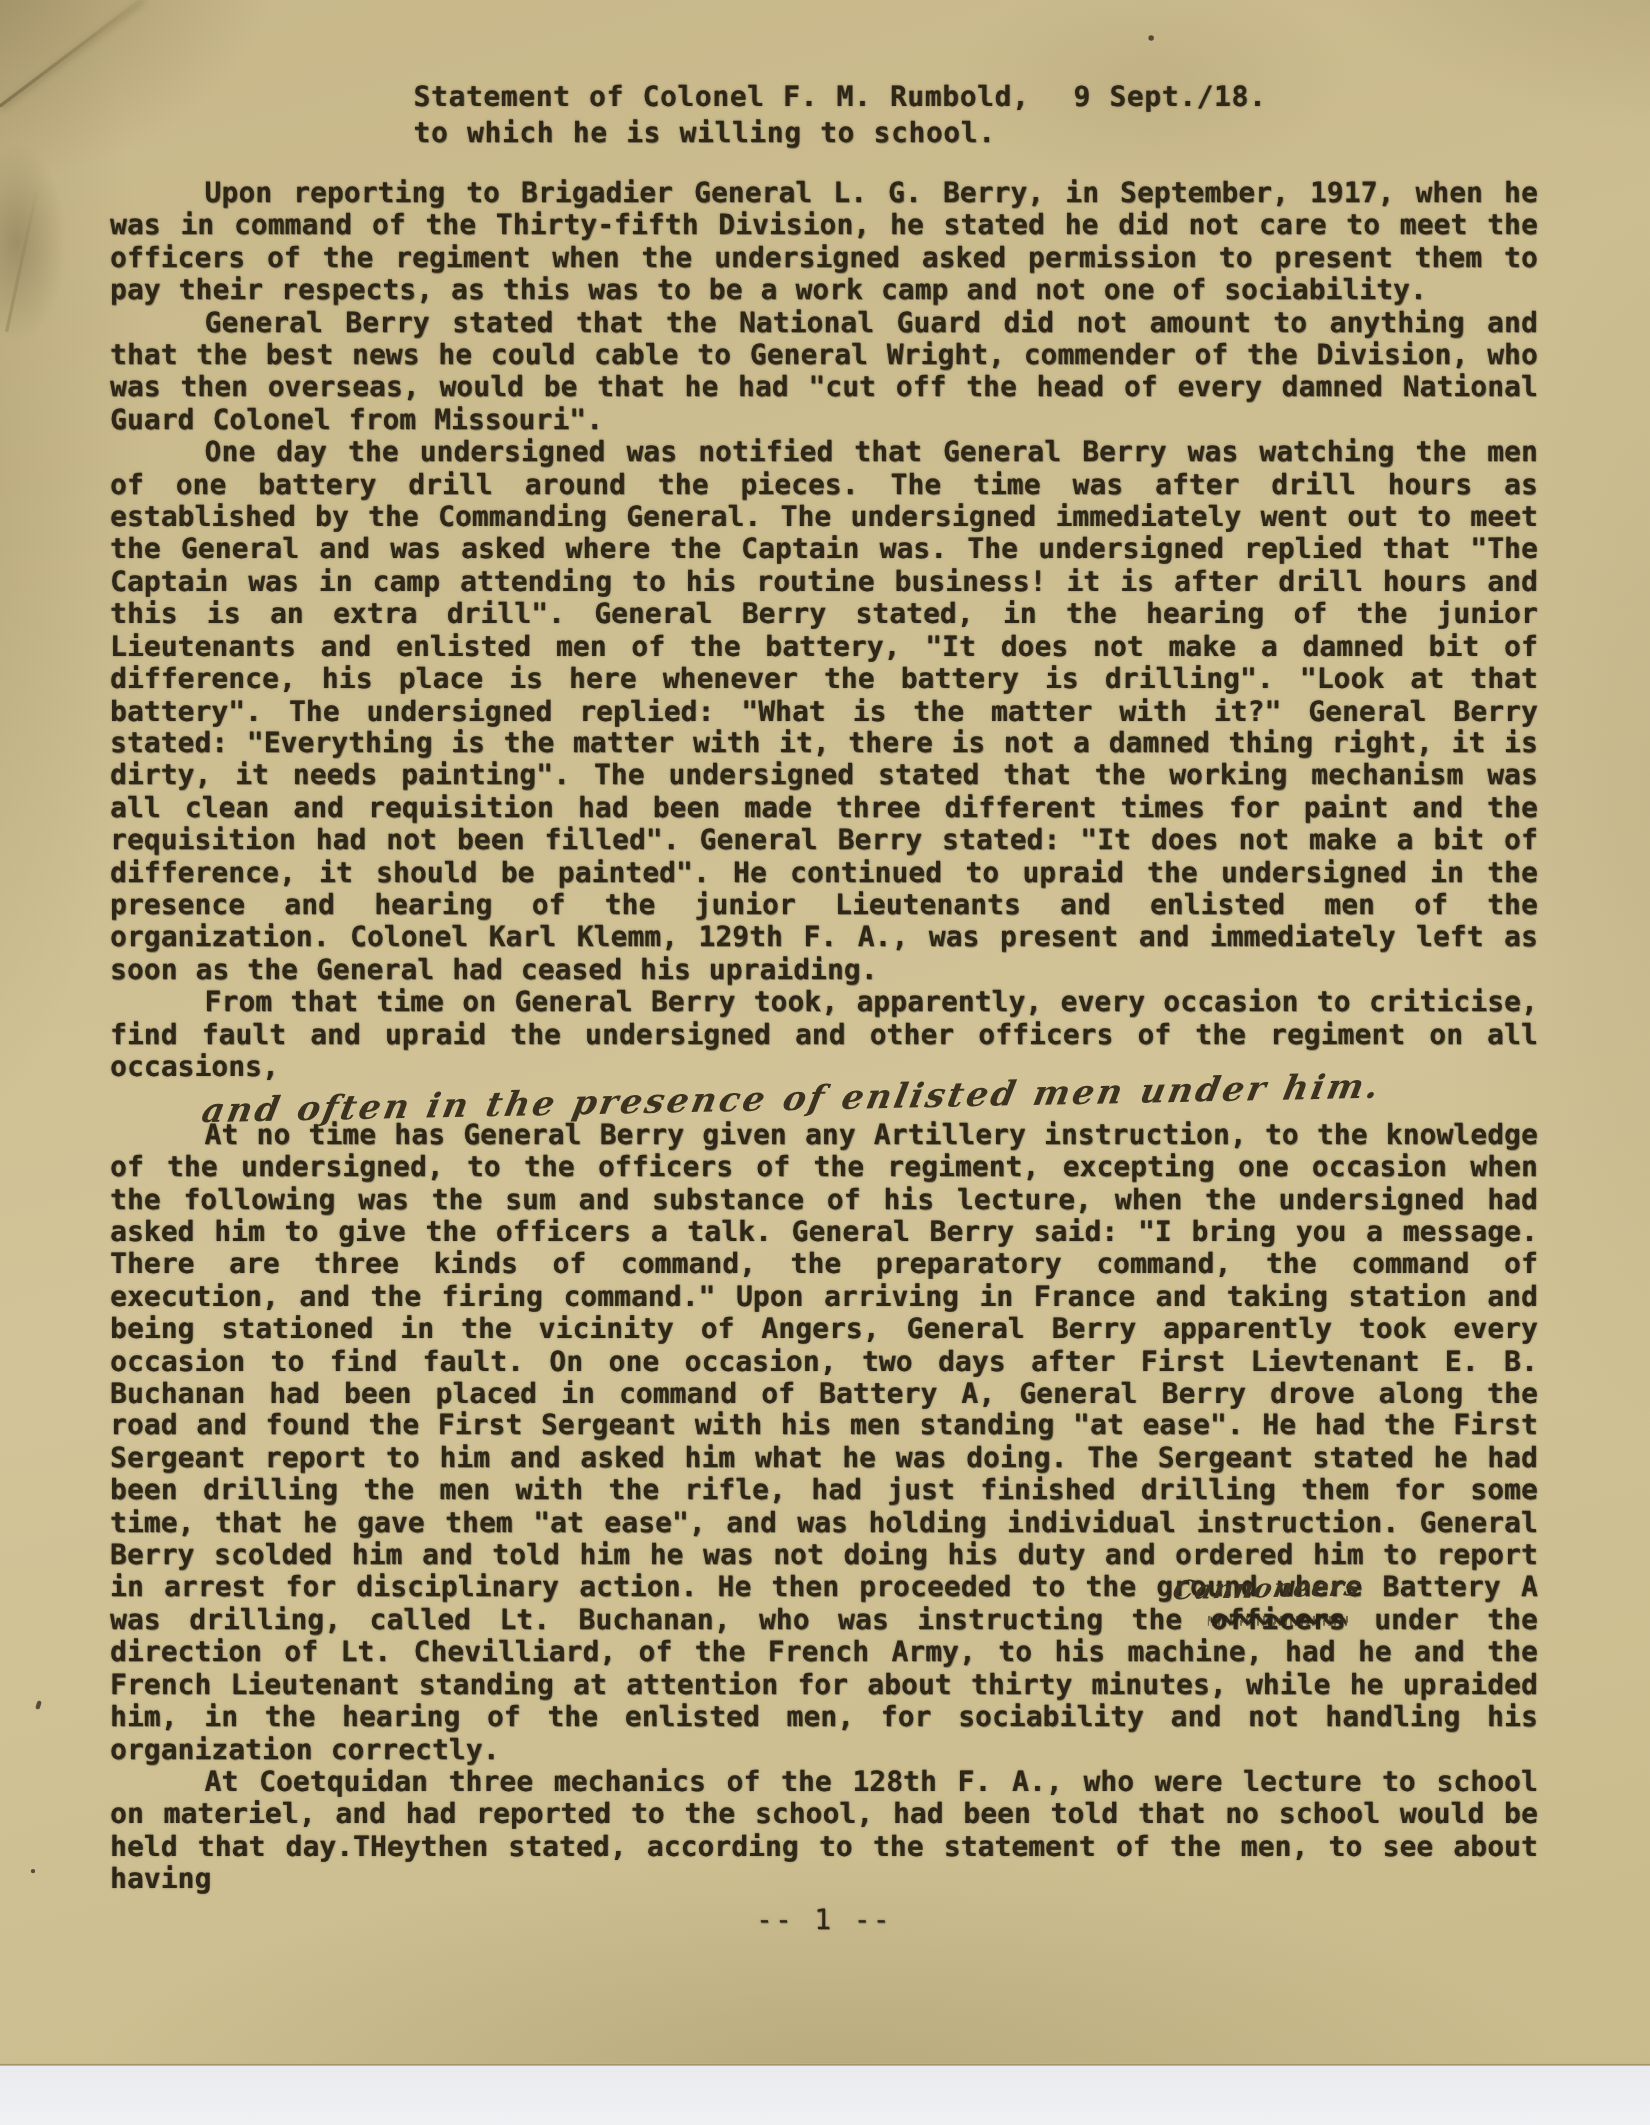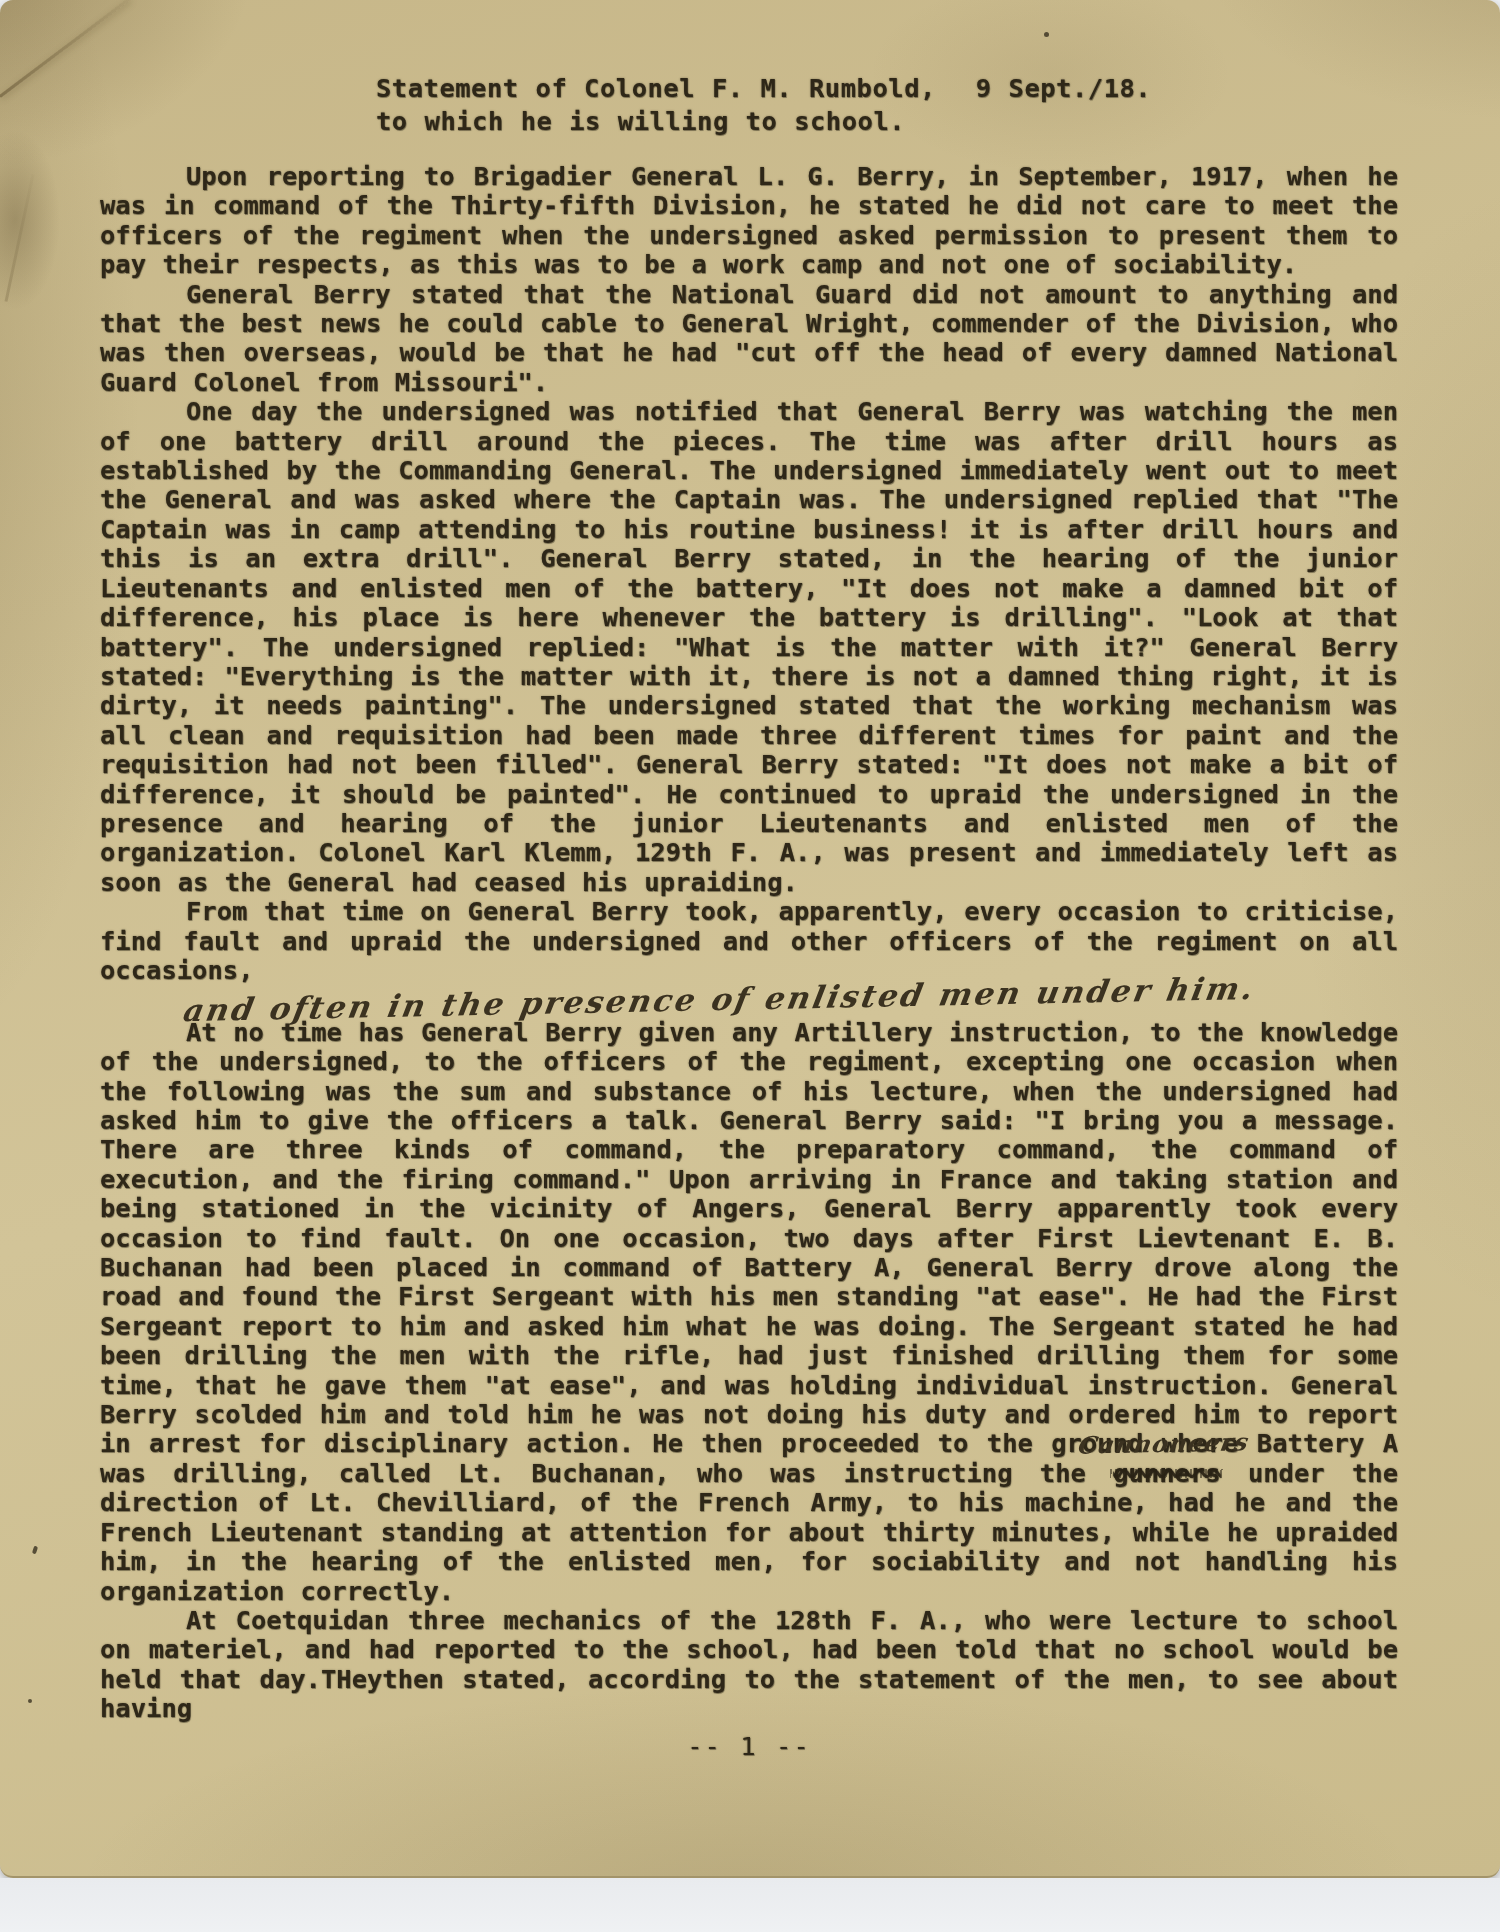--- a/index.html
+++ b/index.html
@@ -22,21 +22,20 @@
     background:
       radial-gradient(420px 300px at -40px -40px, rgba(96,78,44,0.38), rgba(96,78,44,0) 70%),
       radial-gradient(300px 900px at -70px 420px, rgba(105,88,50,0.22), rgba(105,88,50,0) 70%),
       radial-gradient(500px 260px at 103% -60px, rgba(110,92,55,0.22), rgba(110,92,55,0) 70%),
       radial-gradient(320px 760px at 102% 40%, rgba(110,92,55,0.13), rgba(110,92,55,0) 75%),
       radial-gradient(900px 280px at 50% 101%, rgba(100,84,48,0.18), rgba(100,84,48,0) 75%),
       radial-gradient(260px 140px at 70% 4%, rgba(108,90,52,0.10), rgba(108,90,52,0) 70%),
       linear-gradient(165deg, #c7b789 0%, var(--color-paper, #cdbe91) 28%, #d2c498 55%, #cabb8c 100%);
     border-bottom: 2px solid #a3946a;
     box-shadow: 0 3px 8px rgba(60,55,45,0.35);
-    border-radius: 13px;
   }
 
   
   .crease { position: absolute; height: 3px; transform-origin: left center; }
   .crease-1 {
     left: 0px; top: 95px; width: 162px;
     background: linear-gradient(90deg, rgba(92,76,44,0.55), rgba(92,76,44,0.12));
     transform: rotate(-37deg);
     box-shadow: 0 2px 6px rgba(92,76,44,0.35);
   }
@@ -160,21 +159,21 @@
 
       <p class="para">General Berry stated that the National Guard did not amount to anything and that the best news he could cable to General Wright, commender of the Division, who was then overseas, would be that he had "cut off the head of every damned National Guard Colonel from Missouri".</p>
 
       <p class="para">One day the undersigned was notified that General Berry was watching the men of one battery drill around the pieces. The time was after drill hours as established by the Commanding General. The undersigned immediately went out to meet the General and was asked where the Captain was. The undersigned replied that "The Captain was in camp attending to his routine business! it is after drill hours and this is an extra drill". General Berry stated, in the hearing of the junior Lieutenants and enlisted men of the battery, "It does not make a damned bit of difference, his place is here whenever the battery is drilling". "Look at that battery". The undersigned replied: "What is the matter with it?" General Berry stated: "Everything is the matter with it, there is not a damned thing right, it is dirty, it needs painting". The undersigned stated that the working mechanism was all clean and requisition had been made three different times for paint and the requisition had not been filled". General Berry stated: "It does not make a bit of difference, it should be painted". He continued to upraid the undersigned in the presence and hearing of the junior Lieutenants and enlisted men of the organization. Colonel Karl Klemm, 129th F. A., was present and immediately left as soon as the General had ceased his upraiding.</p>
 
       <p class="para"><span>From that time on General Berry took, apparently, every occasion to criticise, find fault and upraid the undersigned and other officers of the regiment on all occasions,</span>
         <span class="handwriting">and often in the presence of enlisted men under him.</span></p>
 
 
       <p class="para"><span>At no time has General Berry given any Artillery instruction, to the knowledge of the undersigned, to the officers of the regiment, excepting one occasion when the following was the sum and substance of his lecture, when the undersigned had asked him to give the officers a talk. General Berry said: "I bring you a message. There are three kinds of command, the preparatory command, the command of execution, and the firing command." Upon arriving in France and taking station and being stationed in the vicinity of Angers, General Berry apparently took every occasion to find fault. On one occasion, two days after First Lievtenant E. B. Buchanan had been placed in command of Battery A, General Berry drove along the road and found the First Sergeant with his men standing "at ease". He had the First Sergeant report to him and asked him what he was doing. The Sergeant stated he had been drilling the men with the rifle, had just finished drilling them for some time, that he gave them "at ease", and was holding individual instruction. General Berry scolded him and told him he was not doing his duty and ordered him to report in arrest for disciplinary action. He then proceeded to the ground where Battery A was drilling, called Lt. Buchanan, who was instructing the</span>
-        <span class="struck-wrap"><span class="struck">gunners</span><span class="correction handwriting">Cannoneers</span></span>
+        <span class="struck-wrap"><span class="struck">officers</span><span class="correction handwriting">Cannoneers</span></span>
         <span>under the direction of Lt. Chevilliard, of the French Army, to his machine, had he and the French Lieutenant standing at attention for about thirty minutes, while he upraided him, in the hearing of the enlisted men, for sociability and not handling his organization correctly.</span></p>
 
       <p class="para">At Coetquidan three mechanics of the 128th F. A., who were lecture to school on materiel, and had reported to the school, had been told that no school would be held that day.THeythen stated, according to the statement of the men, to see about having</p>
 
       <div class="footer">-- 1 --</div>
 
     </div>
   </div>
 
   <div class="scan-bg-strip"></div>

